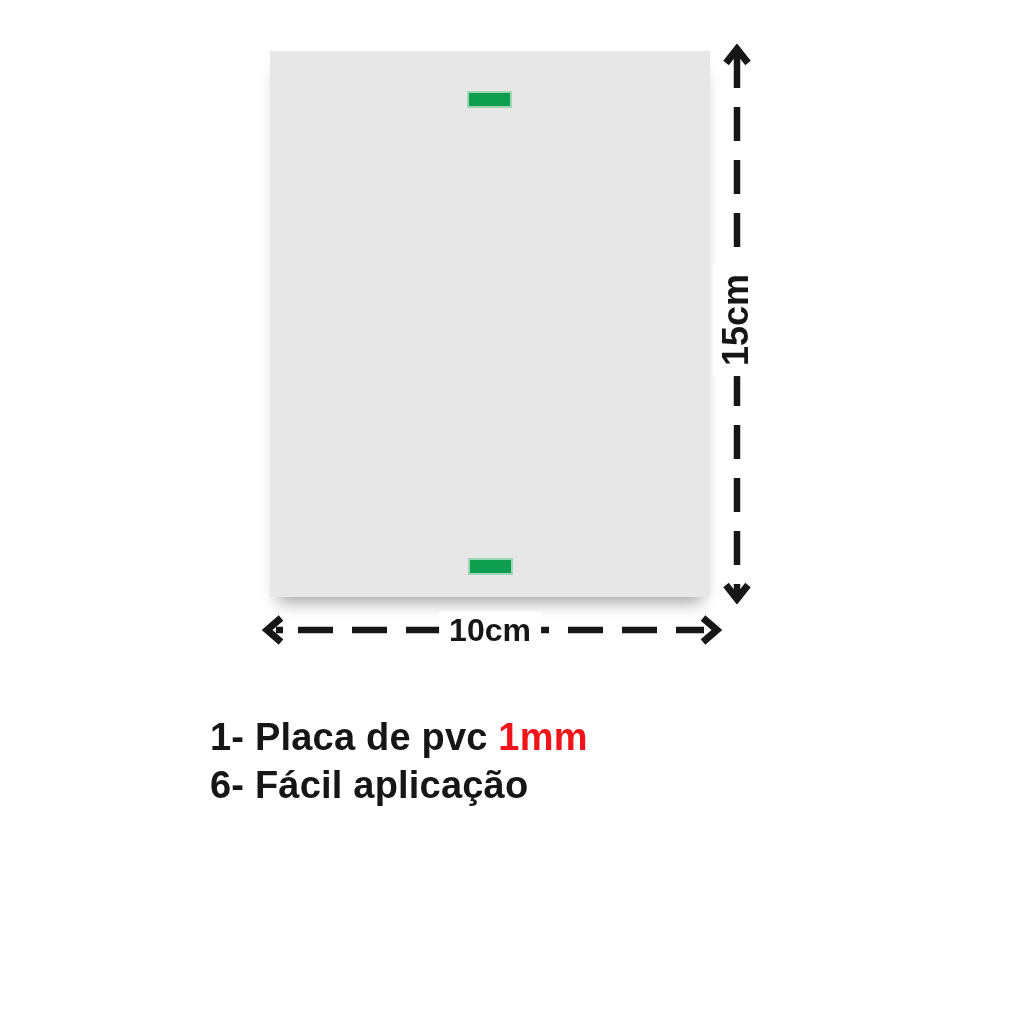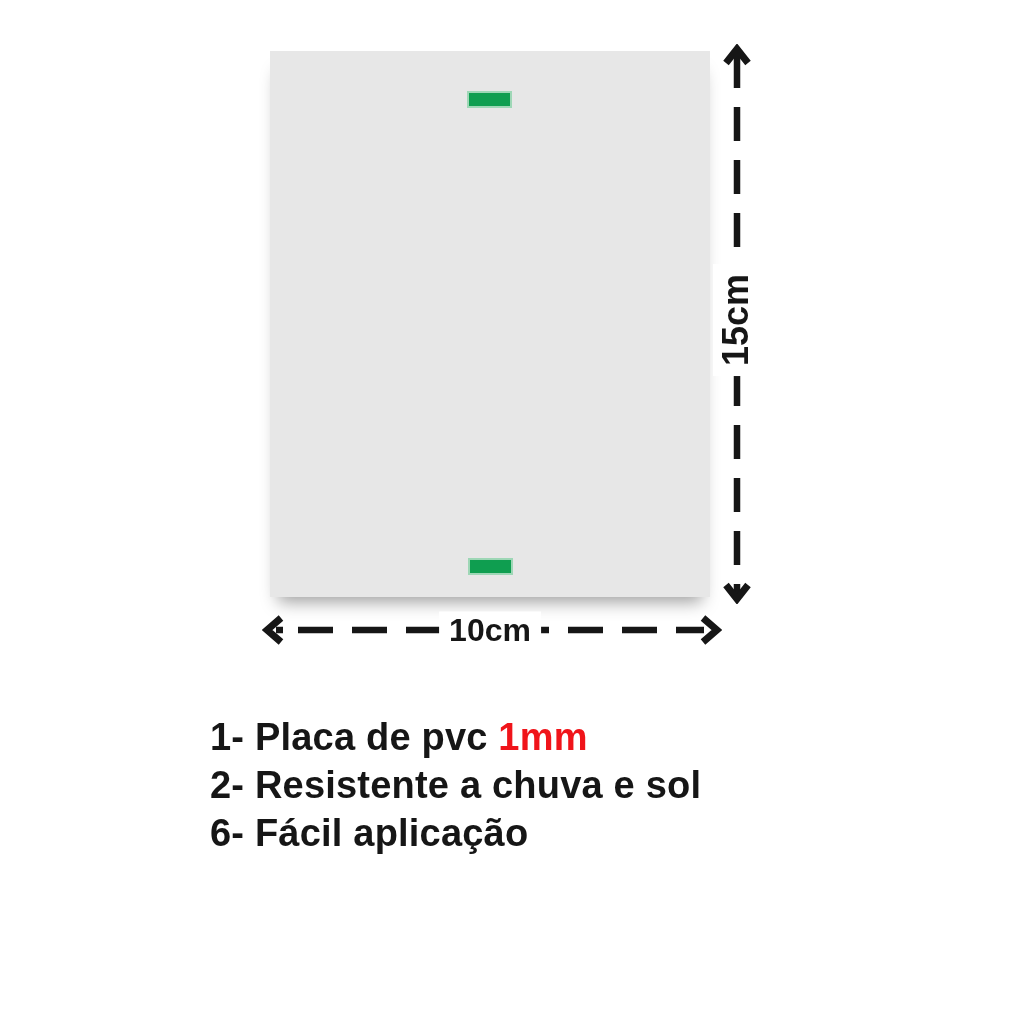--- a/index.html
+++ b/index.html
@@ -85,17 +85,16 @@
   <svg class="hdim" width="460" height="34" viewBox="0 0 460 34" aria-hidden="true">
     <polyline class="stroke chev" points="19,5 5,17 19,29"></polyline>
     <line class="stroke" x1="14" y1="17" x2="21" y2="17"></line>
     <line class="stroke dash-h" x1="36" y1="17" x2="442" y2="17"></line>
     <polyline class="stroke chev" points="441,5 455,17 441,29"></polyline>
   </svg>
   <div class="hlabel">10cm</div>
 
   <div class="features">
     <div class="feature"><span>1- Placa de pvc </span><span class="hl">1mm</span></div>
-    <div class="feature"><span>2- Resistente a chuva e sol</span></div>
     <div class="feature"><span>6- Fácil aplicação</span></div>
   </div>
 
 </div>
 
 </body></html>

